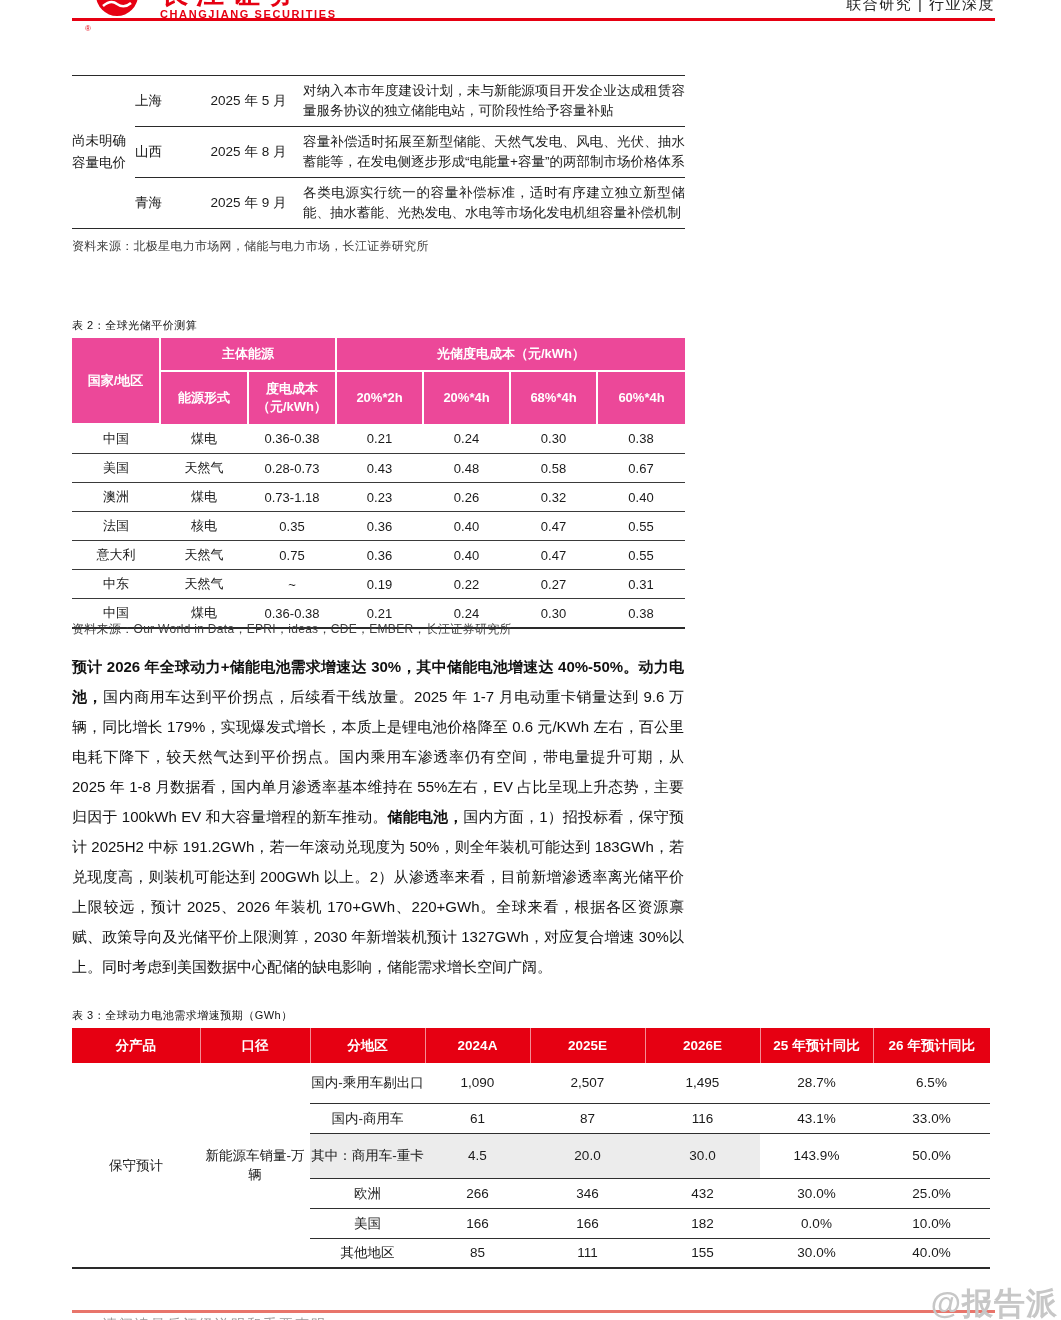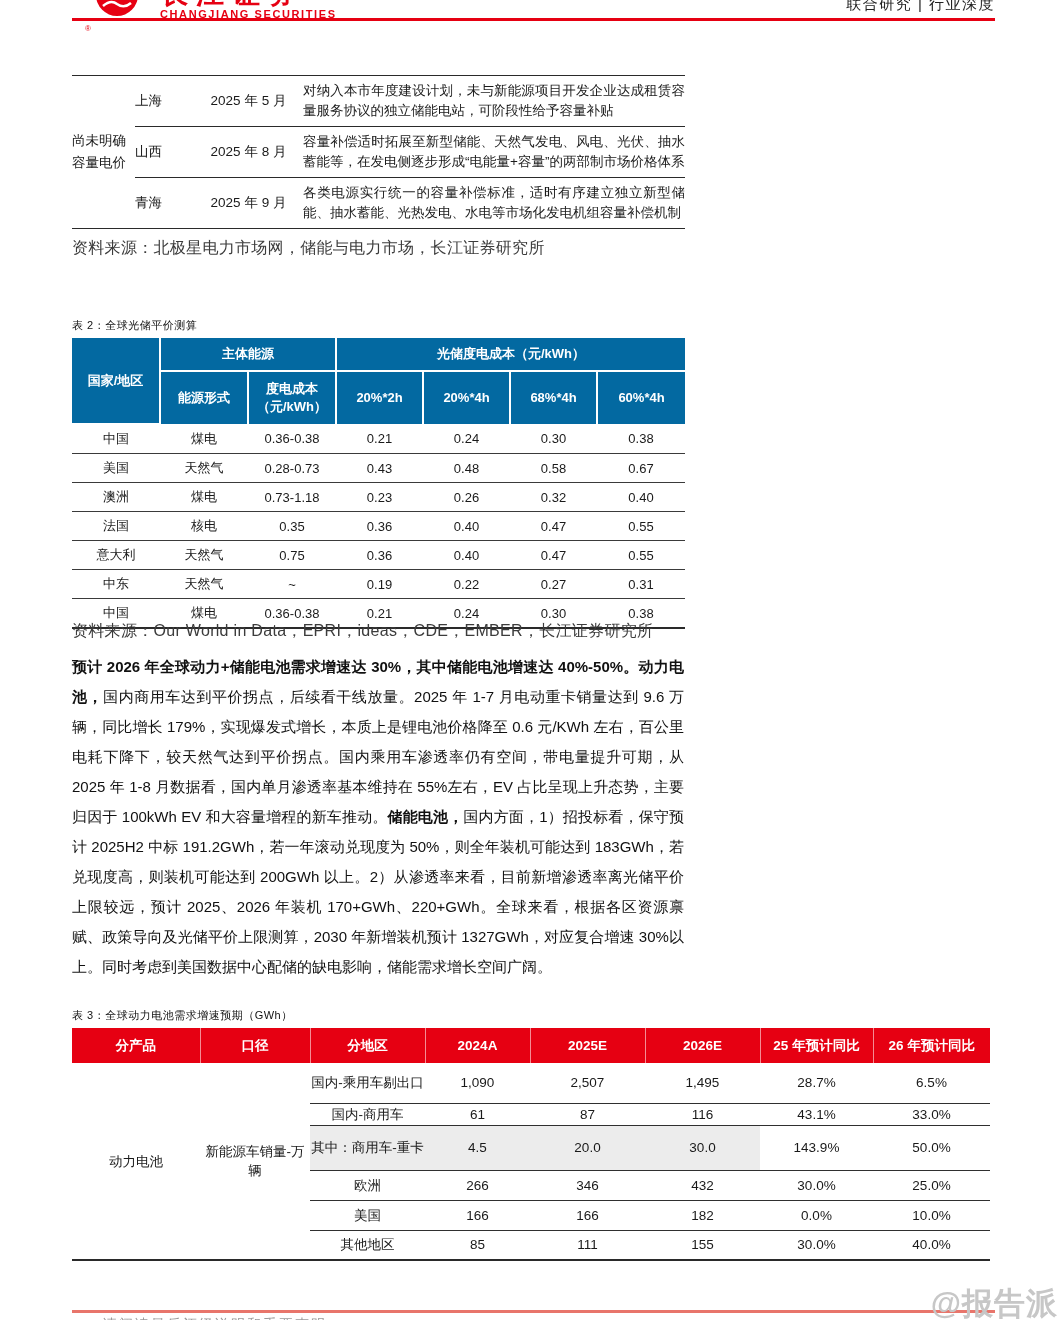--- a/index.html
+++ b/index.html
@@ -11,40 +11,40 @@
   .logo-emblem{position:absolute;left:5px;top:-27px;}
   .logo-reg{position:absolute;left:-5px;top:24px;font-size:8px;color:#e60012;}
   .logo-cn{position:absolute;left:70px;top:-25px;font-size:28px;font-weight:bold;color:#e60012;
            letter-spacing:8px;white-space:nowrap;}
   .logo-en{position:absolute;left:70px;top:8px;font-size:11px;font-weight:bold;color:#e60012;
            letter-spacing:1.6px;white-space:nowrap;}
   .hdr-right{position:absolute;top:-5px;right:66px;font-size:15px;color:#222;letter-spacing:1.5px;white-space:nowrap;}
   .hdr-rule{position:absolute;left:72px;top:18px;width:923px;height:3px;background:#e60012;}
 
   
-  .source{font-size:16px;color:#3c3c3c;letter-spacing:.3px;}
+  .source{font-size:12px;color:#3c3c3c;letter-spacing:.3px;}
   .table-title{font-size:11px;color:#111;letter-spacing:.5px;}
   table{border-collapse:collapse;table-layout:fixed;}
 
   
   .t1-wrap{position:absolute;left:72px;top:75px;width:613px;}
   .t1{width:613px;font-size:13.5px;border-top:1px solid #2a2a2a;border-bottom:1px solid #2a2a2a;}
   .t1 td{vertical-align:middle;line-height:20px;padding:5px 0;}
   .t1 td.lbl{text-align:left;vertical-align:middle;line-height:22px;}
   .t1 td.rg{}
   .t1 td.dt{text-align:center;white-space:nowrap;}
   .t1 td.ds{text-align:justify;padding-left:6px;}
   .t1 tr.sep td.rg,.t1 tr.sep td.dt,.t1 tr.sep td.ds{border-bottom:1px solid #2a2a2a;}
   .t1-src{margin-top:9px;}
 
   
   .t2-title{position:absolute;left:72px;top:318px;}
   .t2-wrap{position:absolute;left:72px;top:338px;width:613px;}
   .t2{width:613px;font-size:13px;}
-  .t2 th{background:#0369a1;color:#fff;font-weight:bold;text-align:center;vertical-align:middle;
+  .t2 th{background:#ec4899;color:#fff;font-weight:bold;text-align:center;vertical-align:middle;
          border-right:2px solid #fff;line-height:18px;}
   .t2 th.noR{border-right:none;}
   .t2 tr.gh th{height:30px;border-bottom:2px solid #fff;}
   .t2 tr.sh th{height:50px;}
   .t2 td{height:26px;text-align:center;border-bottom:1px solid #3a3a3a;}
   .t2 tbody tr:last-child td{border-bottom:2px solid #2a2a2a;}
   .t2-src{position:absolute;left:72px;top:621px;}
 
   
   .analysis{position:absolute;left:72px;top:652px;width:612px;font-size:15px;line-height:30px;
@@ -236,30 +236,30 @@
           <th>分地区</th>
           <th>2024A</th>
           <th>2025E</th>
           <th>2026E</th>
           <th>25 年预计同比</th>
           <th class="noR">26 年预计同比</th>
         </tr>
       </thead>
       <tbody>
         <tr class="sep" style="height:40px">
-          <td class="prod" rowspan="6">动力电池</td>
+          <td class="prod" rowspan="6">保守预计</td>
           <td class="cal" rowspan="6">新能源车销量-万辆</td>
           <td class="c">国内-乘用车剔出口</td>
           <td class="c">1,090</td>
           <td class="c">2,507</td>
           <td class="c">1,495</td>
           <td class="c">28.7%</td>
           <td class="c">6.5%</td>
         </tr>
-        <tr class="sep" style="height:22px">
+        <tr class="sep" style="height:30px">
           <td class="c">国内-商用车</td>
           <td class="c">61</td>
           <td class="c">87</td>
           <td class="c">116</td>
           <td class="c">43.1%</td>
           <td class="c">33.0%</td>
         </tr>
         <tr class="sep" style="height:45px">
           <td class="c hl">其中：商用车-重卡</td>
           <td class="c hl">4.5</td>

